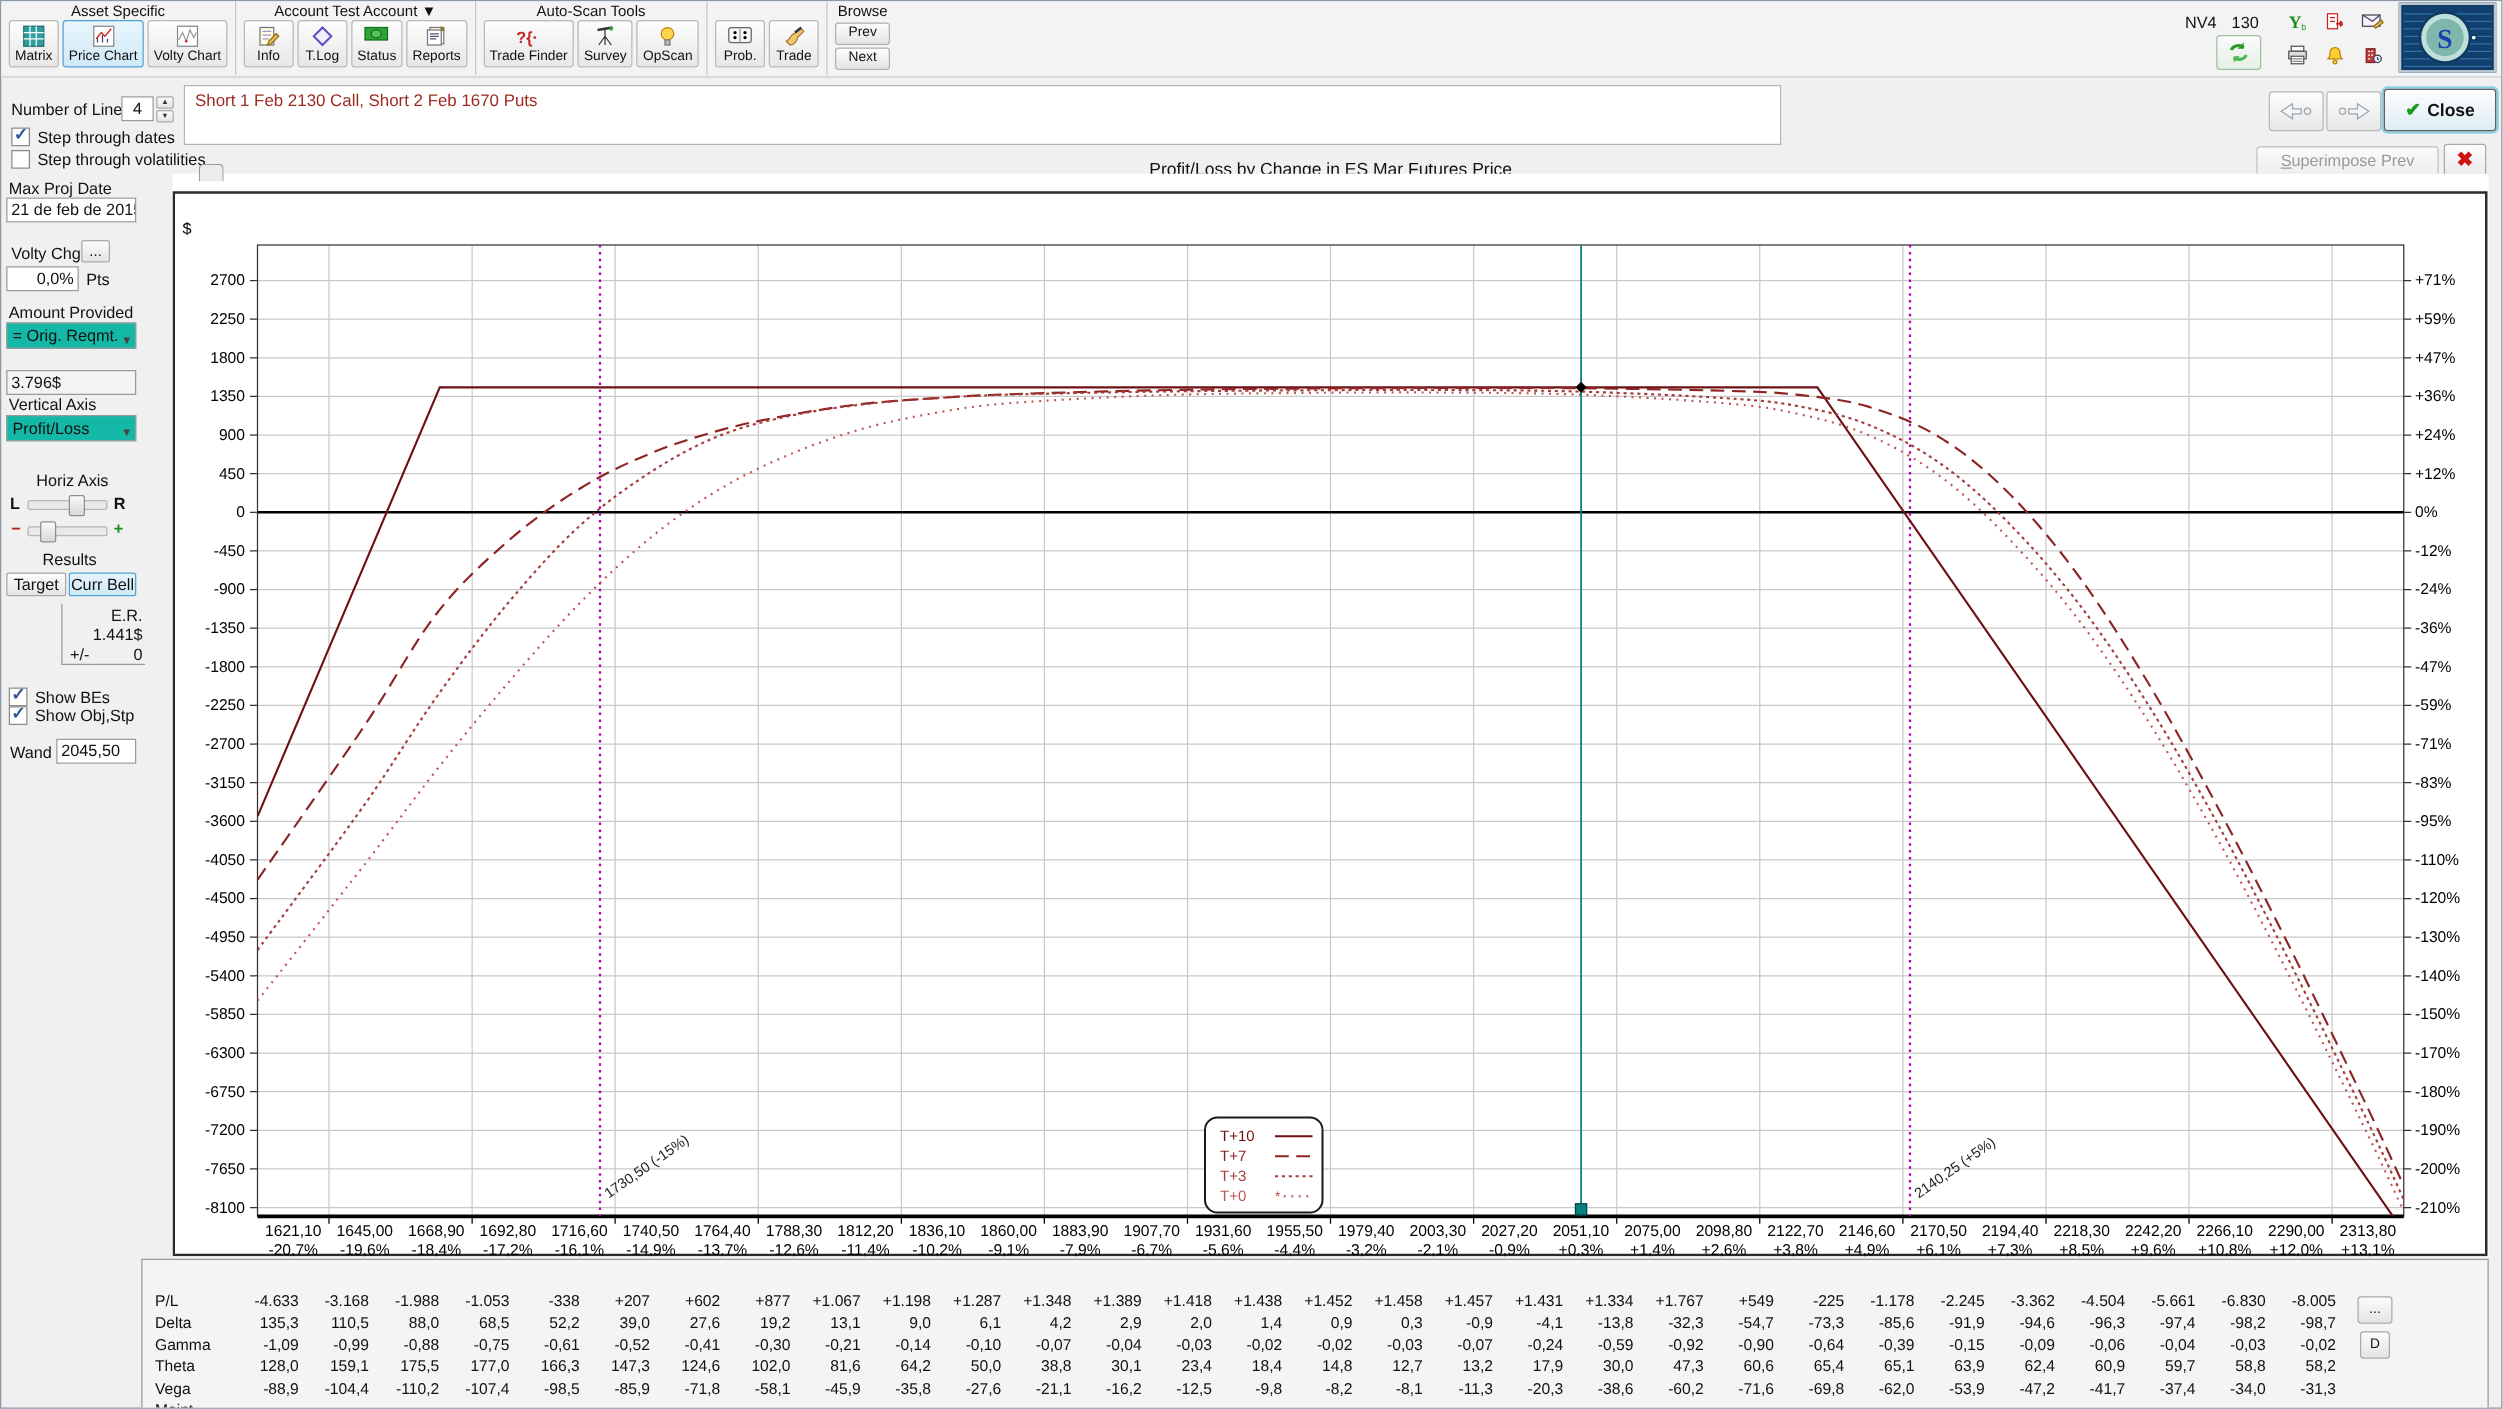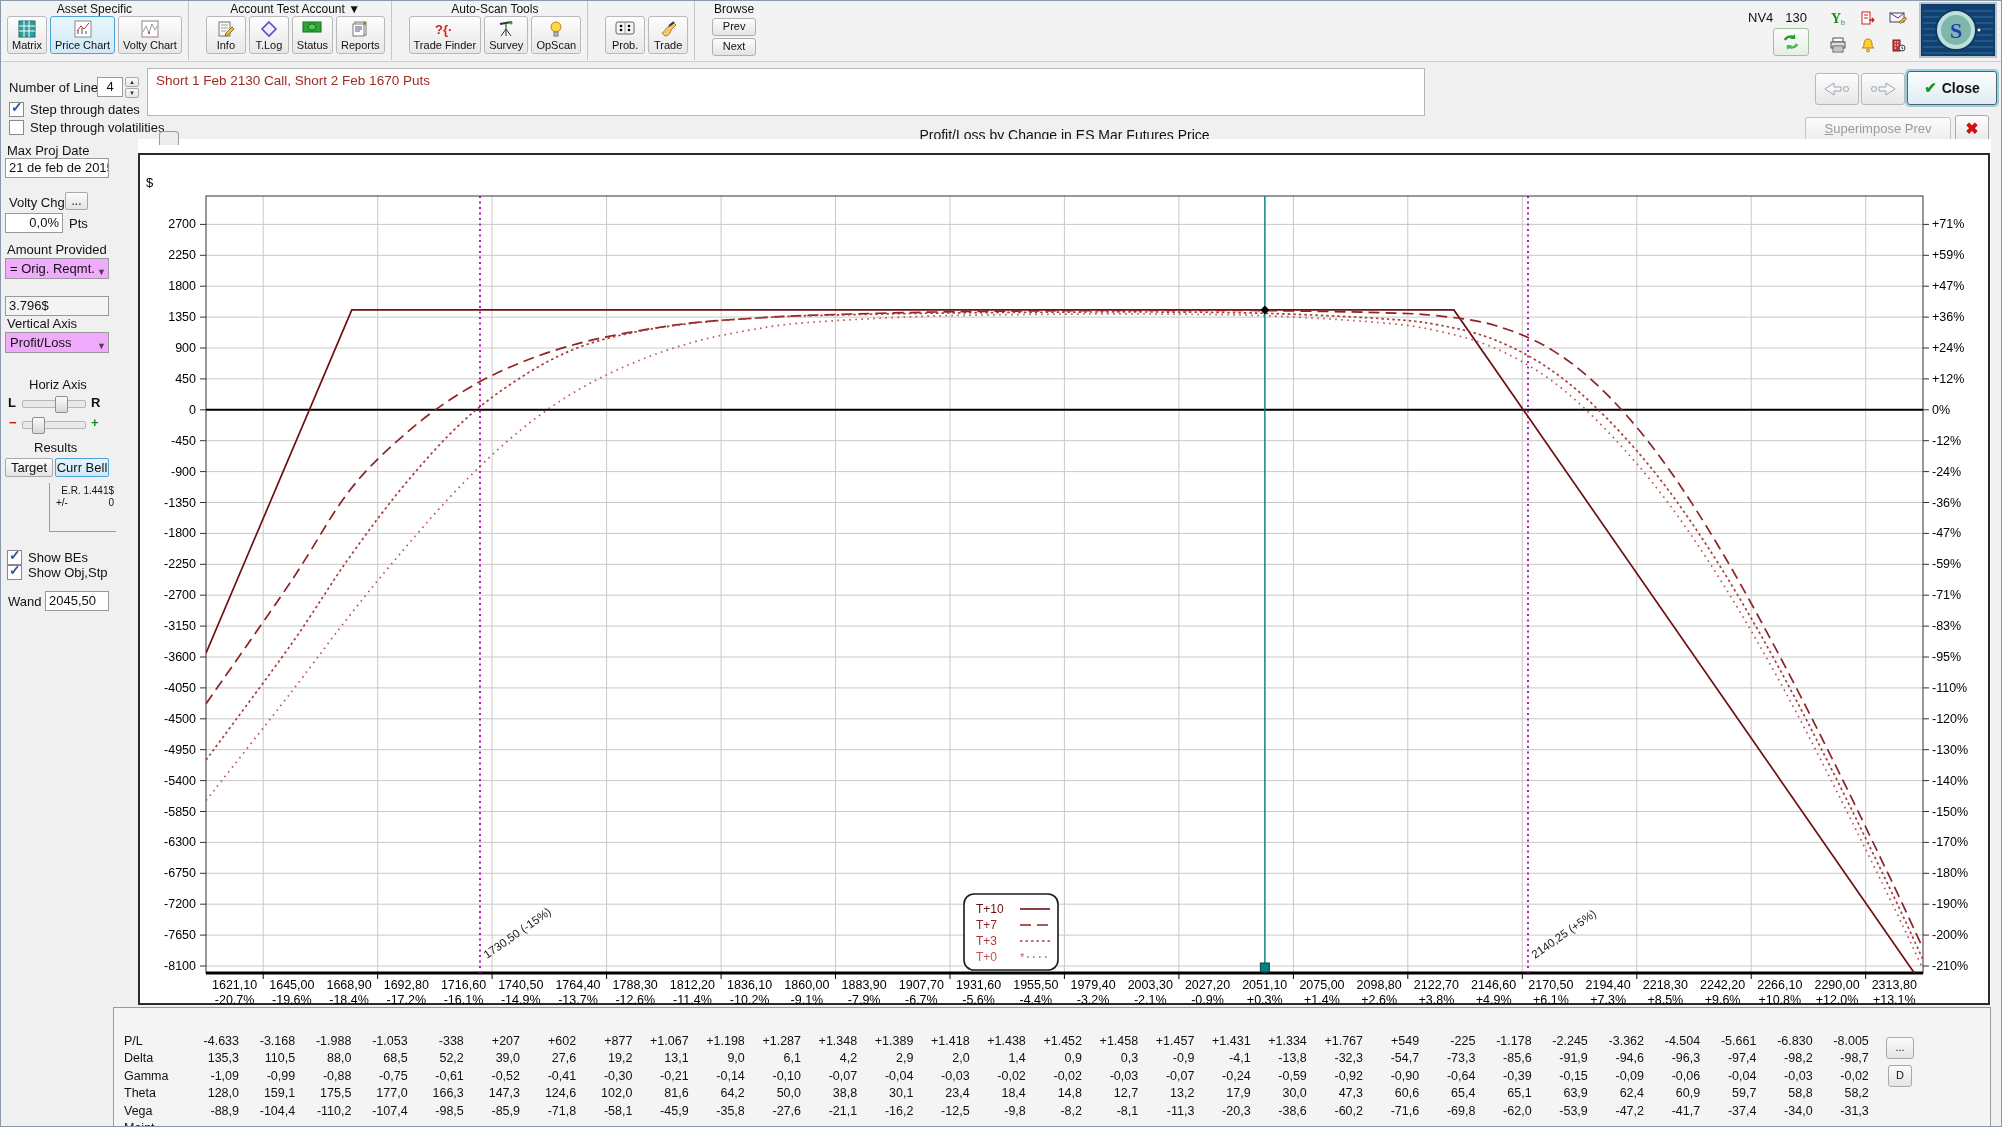--- a/index.html
+++ b/index.html
@@ -51,34 +51,34 @@
          font-weight:bold;font-size:16px;text-align:center;line-height:25px;}
   
   .lbl{position:absolute;font-size:13px;white-space:nowrap;}
   .field{position:absolute;background:#fff;border:1px solid #9a9a9a;font-size:13px;
          padding:0 3px;white-space:nowrap;overflow:hidden;box-sizing:border-box;line-height:18px;}
   .field.ro{background:#f4f4f4;}
   .cb{position:absolute;display:flex;align-items:center;gap:6px;font-size:13px;white-space:nowrap;}
   .cb .box{width:13px;height:13px;background:#fff;border:1px solid #8a8a8a;position:relative;flex:0 0 auto;}
   .cb .mark{position:absolute;left:1px;top:-4px;color:#31589f;font-weight:bold;font-size:14px;display:none;}
   .cb.on .mark{display:block;}
-  .combo{position:absolute;background:#f0abfc;border:1px solid #9a9a9a;font-size:13px;
+  .combo{position:absolute;background:#14b8a6;border:1px solid #9a9a9a;font-size:13px;
          box-sizing:border-box;line-height:19px;padding:0 16px 0 4px;white-space:nowrap;overflow:hidden;}
   .combo .arr{position:absolute;right:2px;top:4px;font-size:9px;color:#444;}
   .spin{position:absolute;width:14px;height:20px;display:flex;flex-direction:column;gap:1px;}
   .spin div{flex:1;border:1px solid #a8a8a8;border-radius:2px;background:linear-gradient(#fcfcfc,#e4e4e4);
             font-size:6px;line-height:8px;text-align:center;color:#333;}
   .sbtn{position:absolute;border:1px solid #a8a8a8;border-radius:2px;font-size:12px;text-align:center;
         background:linear-gradient(#fcfcfc,#e4e4e4);box-sizing:border-box;}
   .sld-track{position:absolute;height:6px;background:#e9e9e9;border:1px solid #b5b5b5;border-radius:2px;}
   .sld-handle{position:absolute;width:11px;height:15px;background:linear-gradient(#fafafa,#d8d8d8);
               border:1px solid #8f8f8f;border-radius:2px;top:-5px;}
   #curr-bell-btn{background:linear-gradient(#e6f3fb,#cfe9f7)!important;border-color:#4ea3d6!important;}
   #er-box{position:absolute;left:48px;top:482px;width:66px;height:48px;border-left:1px solid #9a9a9a;
-          border-bottom:1px solid #9a9a9a;font-size:10px;}
+          border-bottom:1px solid #9a9a9a;font-size:13px;}
   #er-box .r1{text-align:right;padding:2px 2px 0 0;}
   #er-box .r2{display:flex;justify-content:space-between;padding:1px 2px 0 6px;}
   
   #chart-title{position:absolute;left:137px;top:126px;width:1853px;text-align:center;
                font-size:14px;white-space:nowrap;}
   #chart-panel{position:absolute;left:137px;top:138px;width:1853px;height:866px;background:#fff;}
   #chart-svg{position:absolute;left:0;top:0;}
   #chart-svg text{font-family:"Liberation Sans",sans-serif;}
   #collapse-tab{position:absolute;left:158px;top:130px;width:18px;height:13px;background:#ececec;
                 border:1px solid #9a9a9a;border-bottom:none;border-radius:4px 4px 0 0;}
@@ -89,21 +89,21 @@
   .trow .rl{position:absolute;left:10px;font-size:12.5px;}
   .trow .tc{position:absolute;width:54px;text-align:right;font-size:12.5px;white-space:nowrap;}
   .sq-btn{position:absolute;border:1px solid #a8a8a8;border-radius:3px;font-size:11px;text-align:center;
           background:linear-gradient(#fcfcfc,#e4e4e4);}
   .gi{display:inline-block;}
 </style>
 </head>
 <body>
 
 <div id="toolbar">
-  <div id="tb-groups" style="display:flex;height:58px;gap:11px;">
+  <div id="tb-groups" style="display:flex;height:58px;">
       <div class="tb-group">
         <div class="tb-glabel">Asset Specific</div>
         <div class="tb-brow">
           <div class="tbtn">
             <svg width="18" height="18" viewBox="0 0 18 18">
               <rect x="1" y="1" width="16" height="16" fill="#2f9e9e" stroke="#1d6a6a"></rect>
               <path d="M1 6h16M1 11h16M6 1v16M11 1v16" stroke="#fff" fill="none"></path>
             </svg>
             <span class="tlbl">Matrix</span>
           </div>

